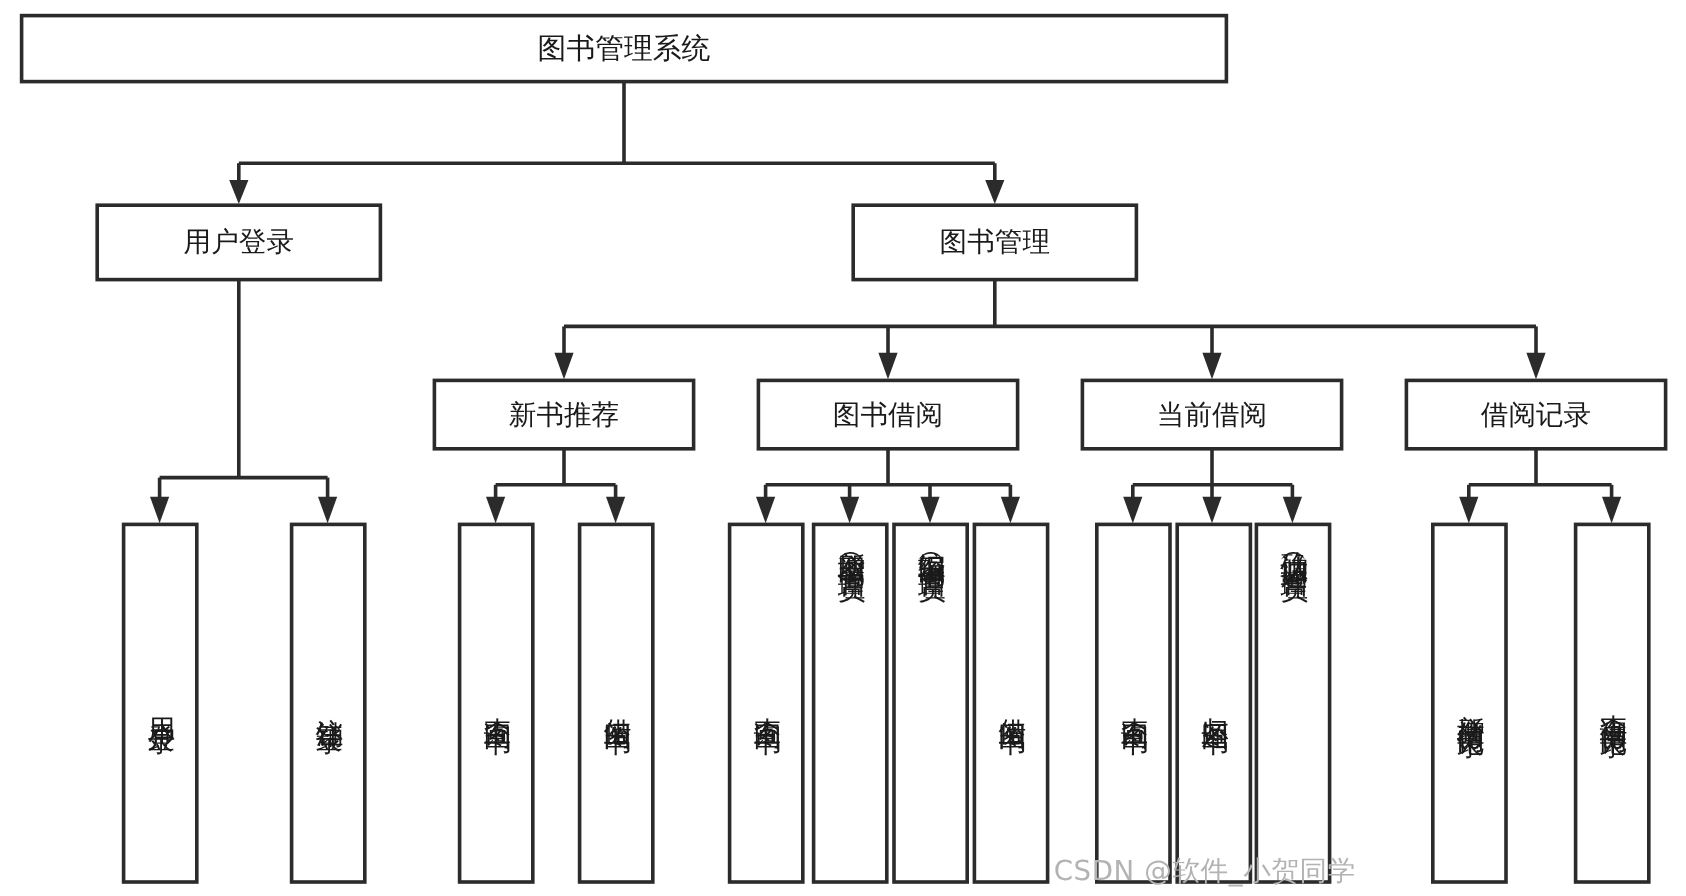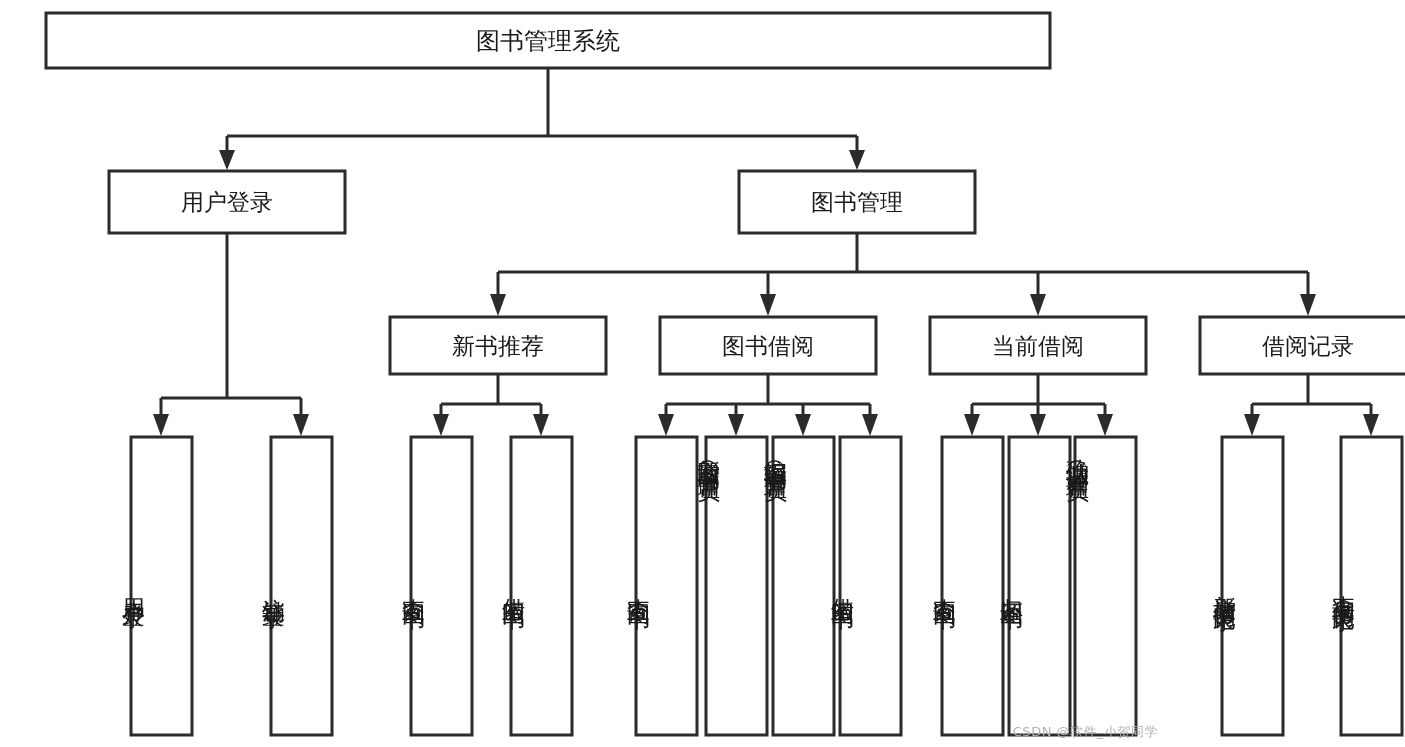--- a/index.html
+++ b/index.html
@@ -11,21 +11,20 @@
     width: 1405px;
     height: 747px;
     font-family: "DejaVu Sans", "Liberation Sans", sans-serif;
     overflow: hidden;
     position: relative;
   }
   #diagram-root {
     position: relative;
     width: 1138px;
     height: 747px;
-    padding-left: 28px;
   }
   svg#flowchart {
     display: block;
     width: 1405px;
     height: 747px;
   }
   .node-box {
     fill: #ffffff;
     stroke: #2b2b2b;
     stroke-width: 3;
@@ -70,21 +69,21 @@
     line-height: 1.18;
     letter-spacing: 3px;
     color: #1a1a1a;
     white-space: nowrap;
   }
   #watermark {
     position: absolute;
     right: 8px;
     bottom: 6px;
     font-family: "DejaVu Sans", "Liberation Sans", sans-serif;
-    font-size: 13px;
+    font-size: 23px;
     color: #b3b3b3;
     letter-spacing: 0.5px;
     white-space: nowrap;
   }
 </style>
 </head>
 <body>
 
 <div id="diagram-root">
 

